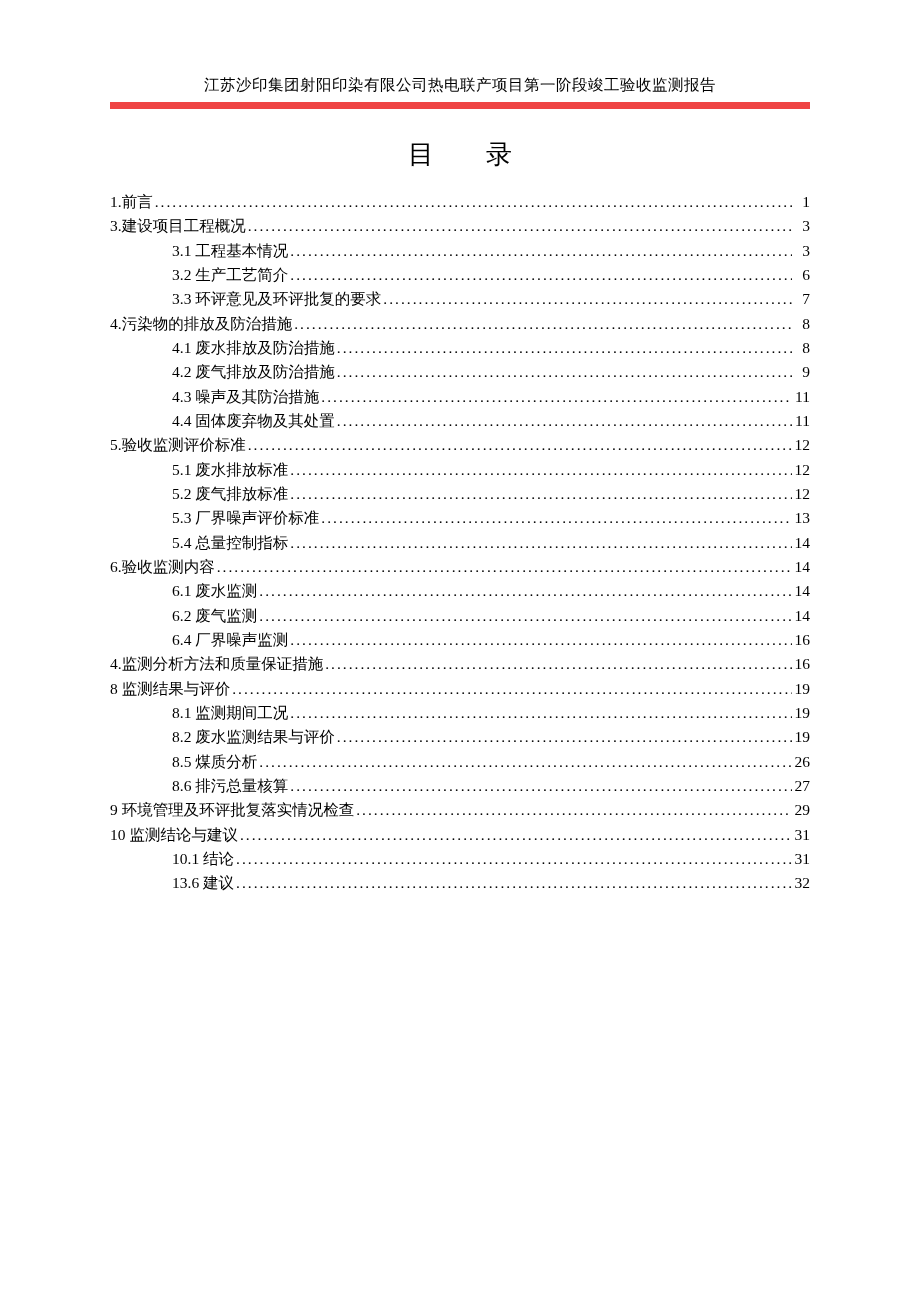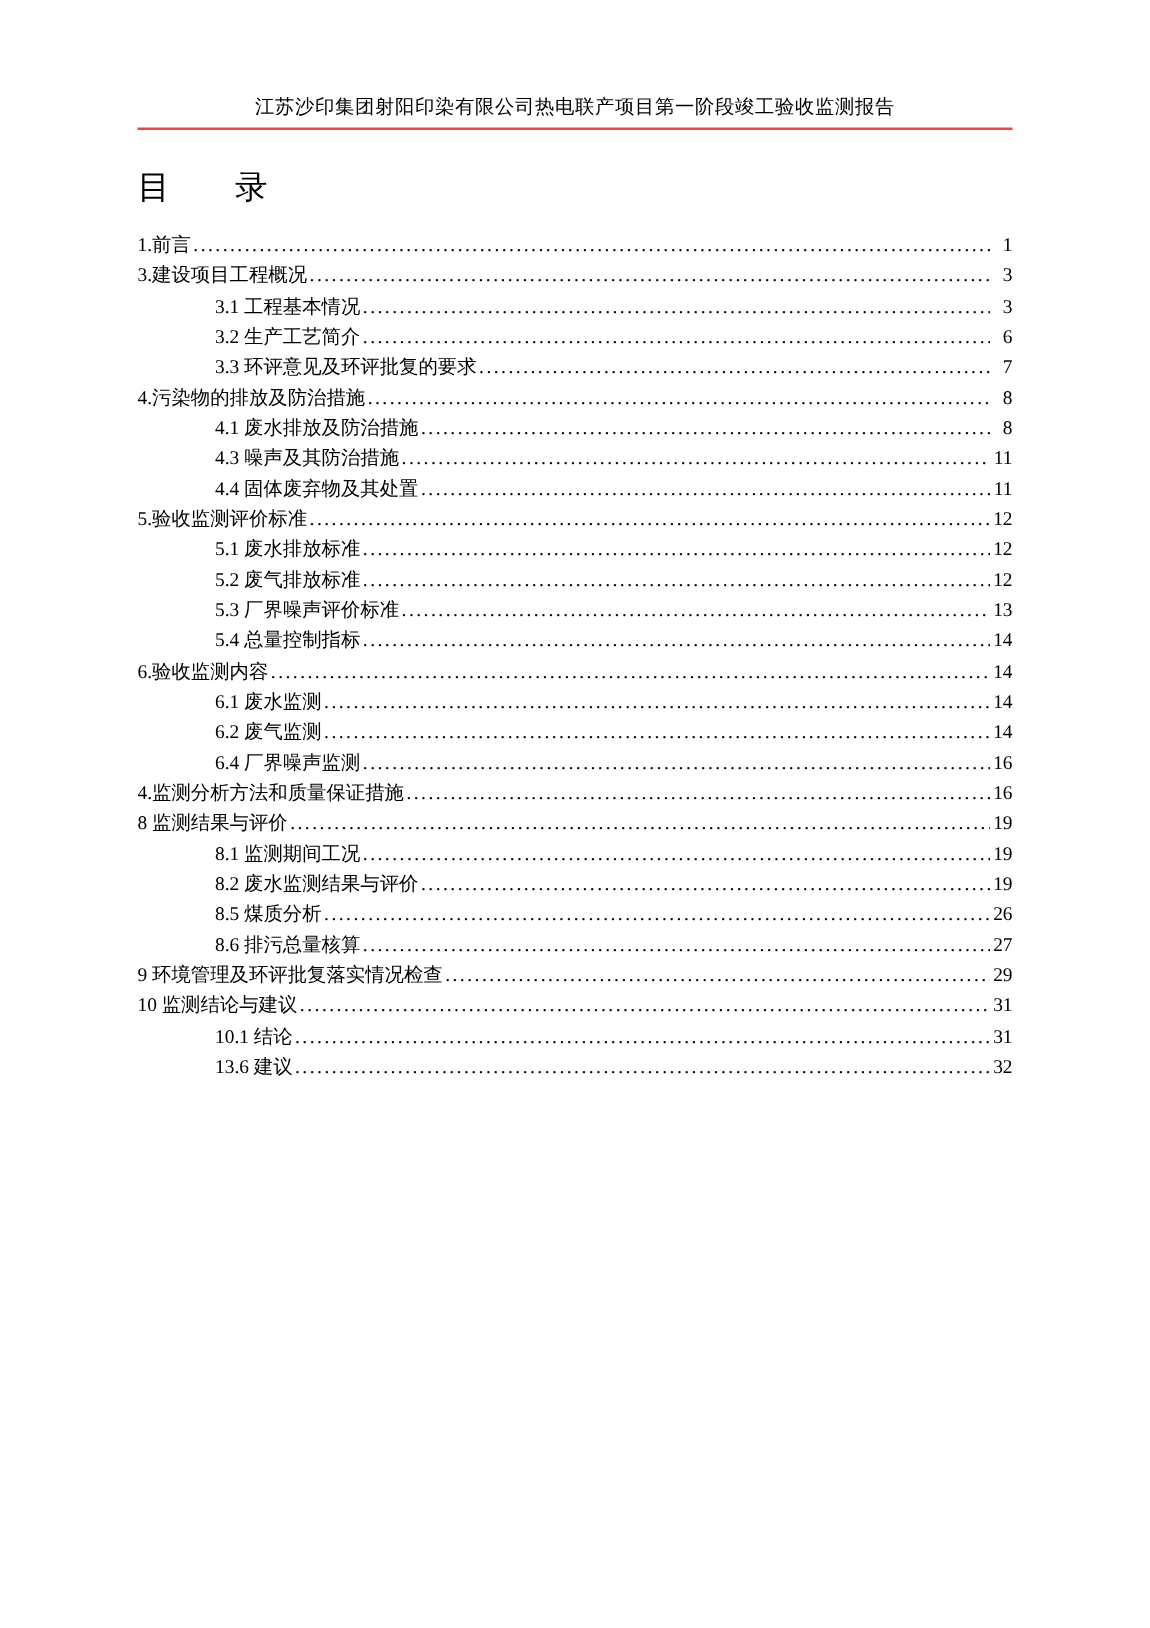--- a/index.html
+++ b/index.html
@@ -12,25 +12,26 @@
       font-family: "SimSun", "宋体", serif;
       width: 920px;
       height: 1302px;
       padding: 75px 110px 0 110px;
       color: #000;
     }
     .header-line {
       font-size: 15.5px;
       text-align: center;
       padding-bottom: 6px;
-      border-bottom: 2px solid #ef4444;
+      border-bottom: 7px solid #ef4444;
       margin-bottom: 28px;
       letter-spacing: 0.5px;
     }
     .toc-title {
+      text-align: center;
       font-size: 26px;
       font-weight: normal;
       margin-bottom: 18px;
     }
     .toc-title .sp {
       display: inline-block;
       width: 52px;
     }
     .toc {
       font-size: 15.5px;
@@ -102,20 +103,25 @@
       <span class="toc-label">4.污染物的排放及防治措施</span>
       <span class="toc-dots"></span>
       <span class="toc-page">8</span>
     </div>
     <div class="toc-row sub">
       <span class="toc-label">4.1 废水排放及防治措施</span>
       <span class="toc-dots"></span>
       <span class="toc-page">8</span>
     </div>
     <div class="toc-row sub">
+      <span class="toc-label">4.2 废气排放及防治措施</span>
+      <span class="toc-dots"></span>
+      <span class="toc-page">9</span>
+    </div>
+    <div class="toc-row sub">
       <span class="toc-label">4.3 噪声及其防治措施</span>
       <span class="toc-dots"></span>
       <span class="toc-page">11</span>
     </div>
     <div class="toc-row sub">
       <span class="toc-label">4.4 固体废弃物及其处置</span>
       <span class="toc-dots"></span>
       <span class="toc-page">11</span>
     </div>
     <div class="toc-row">

